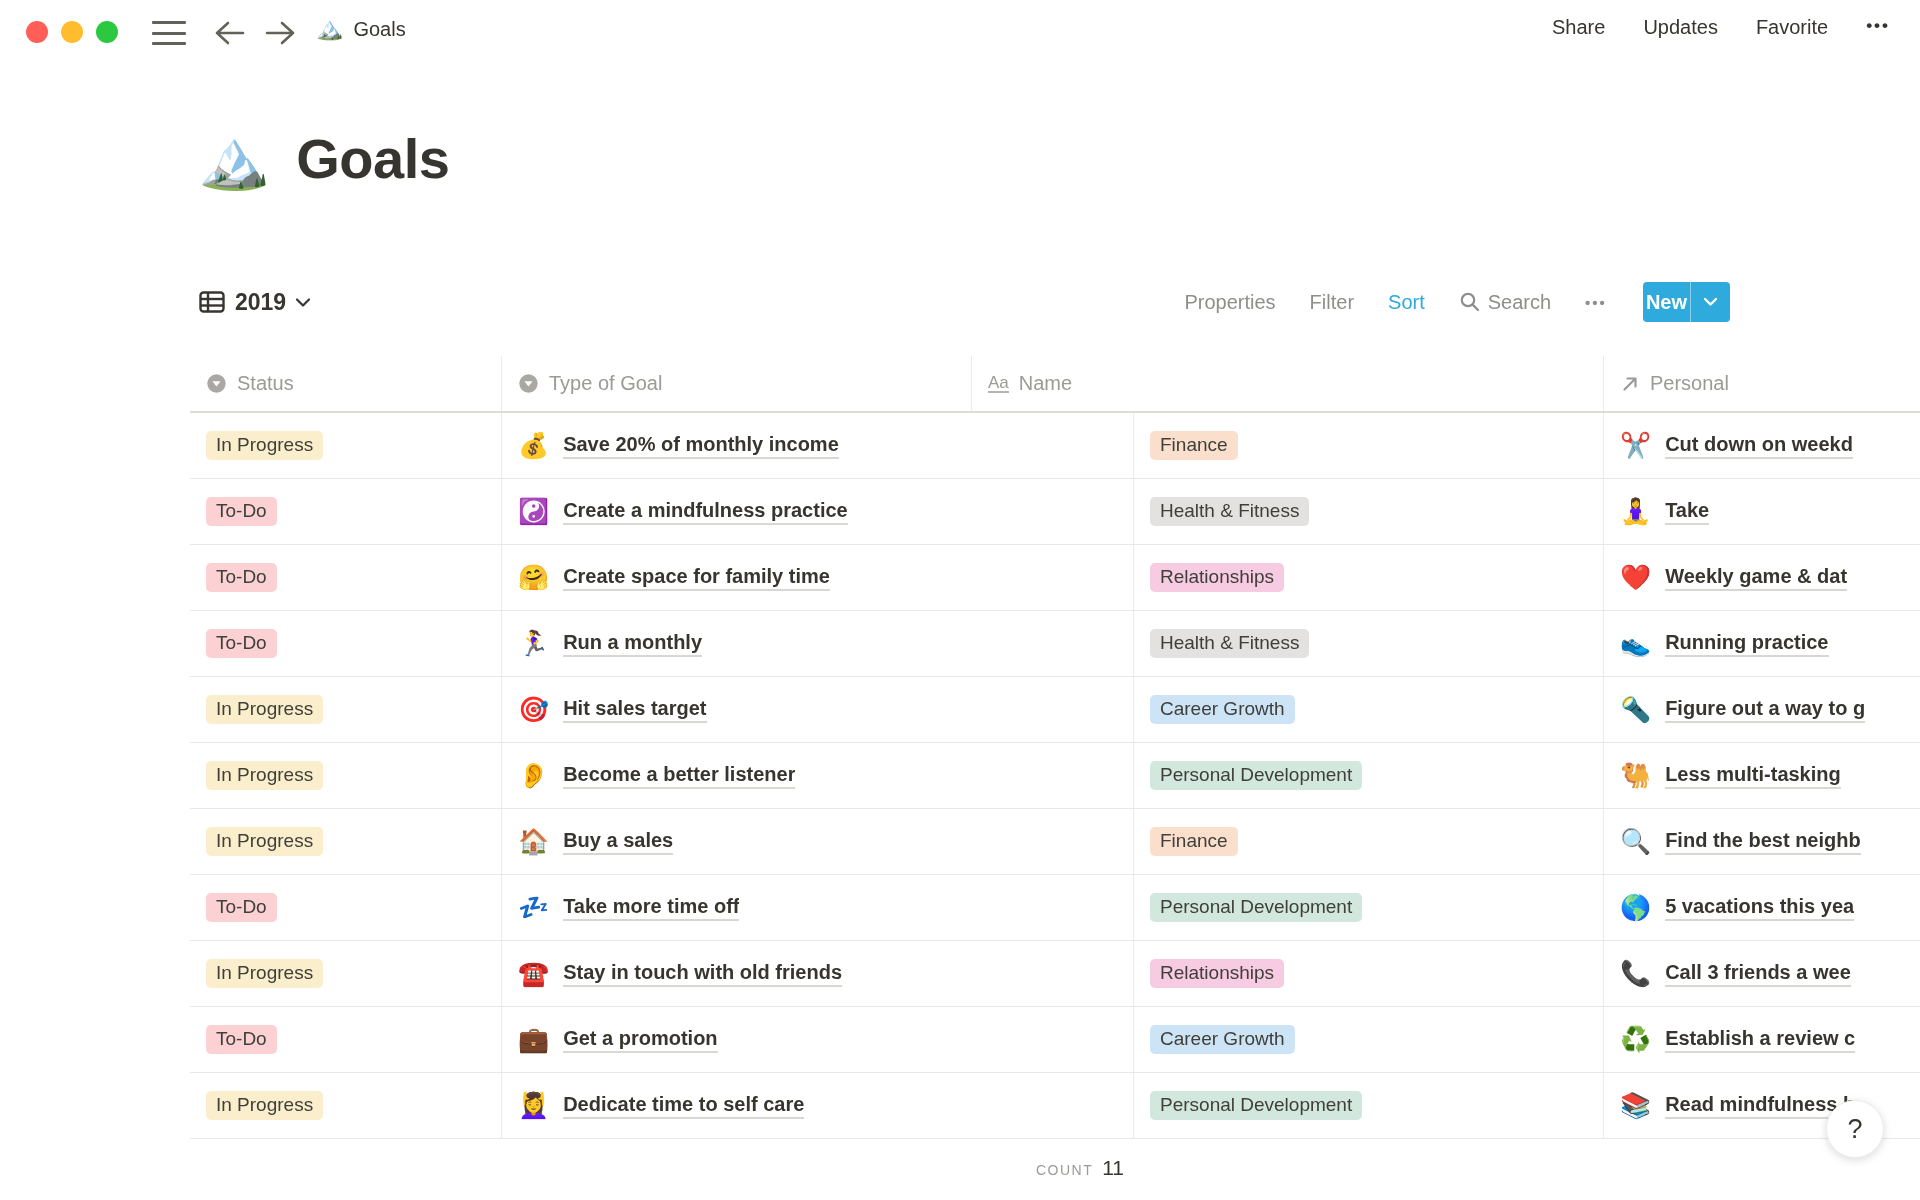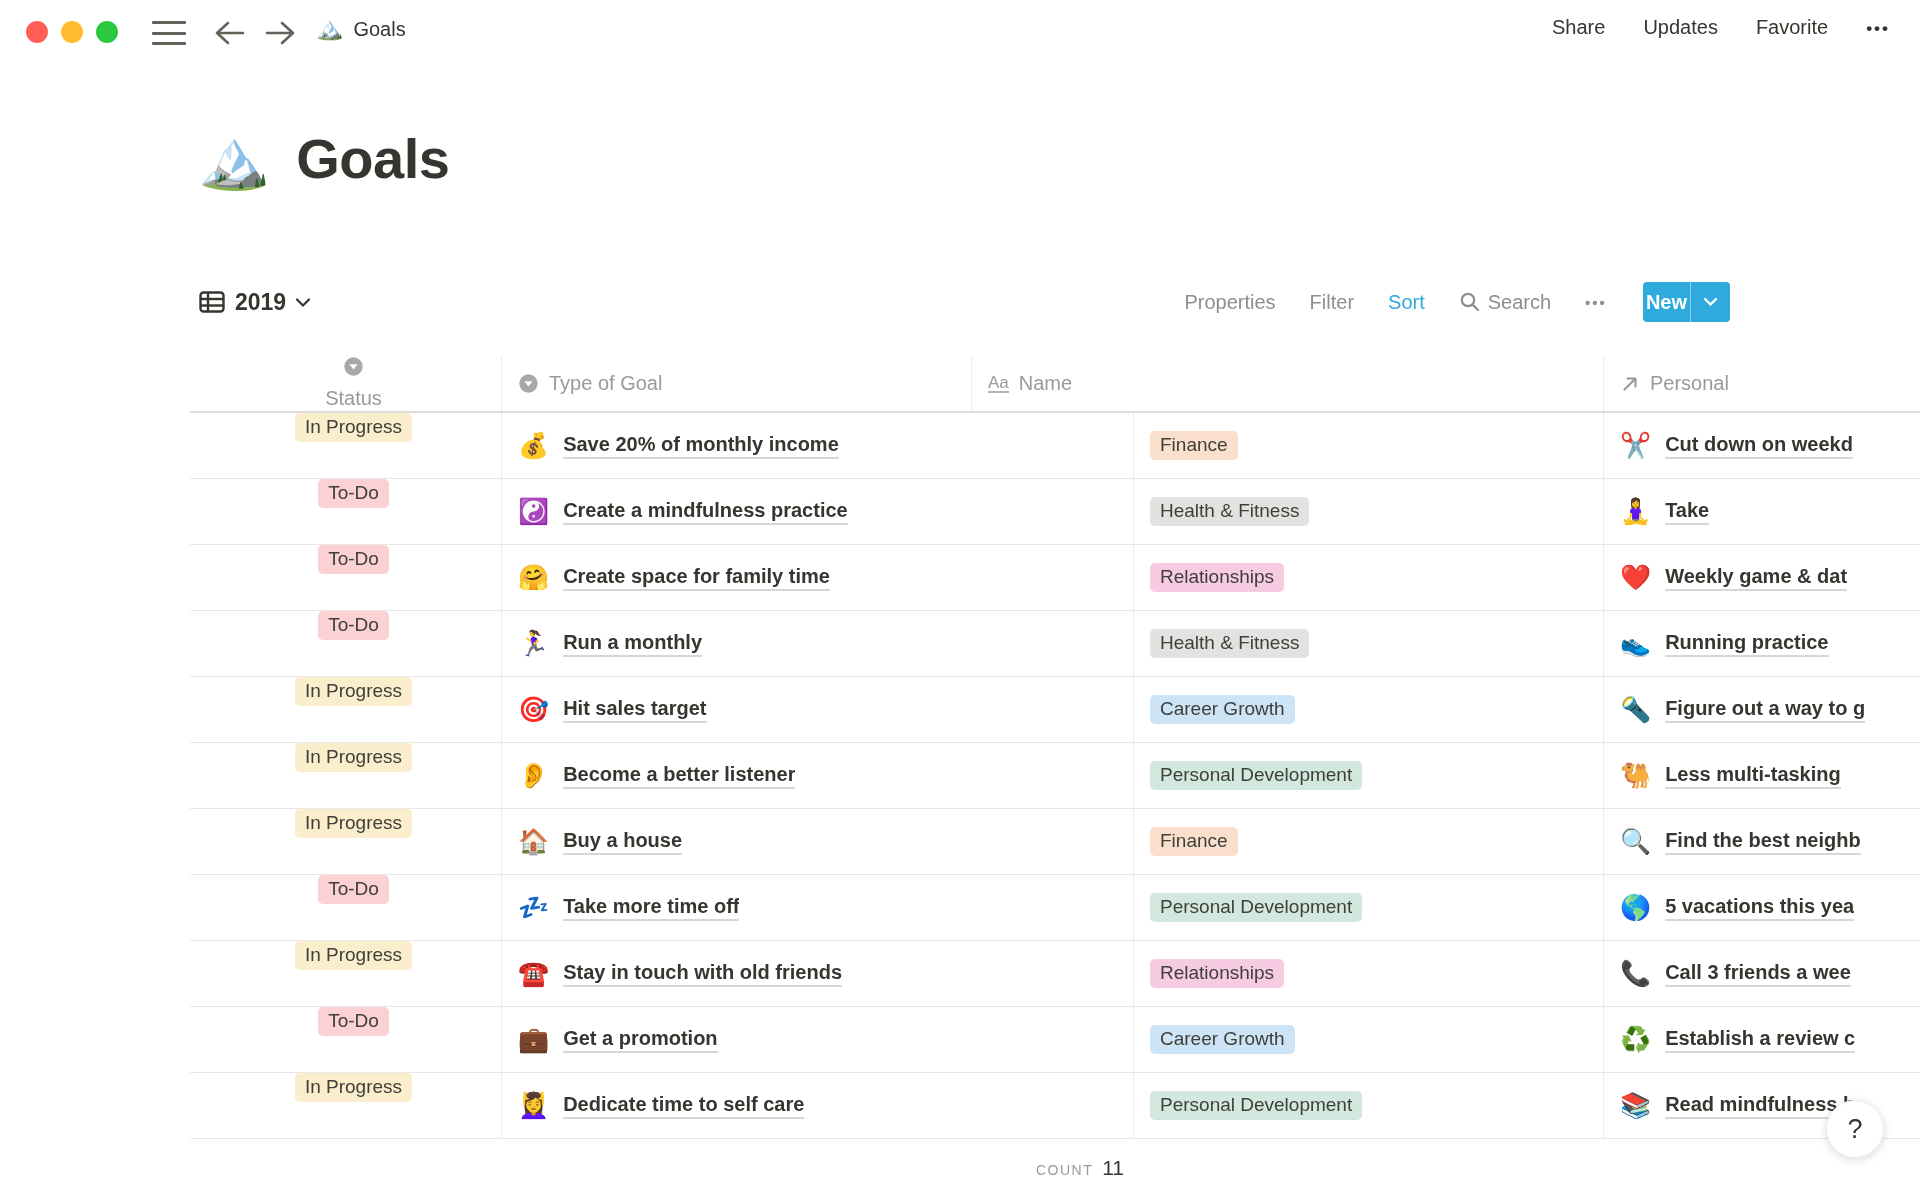--- a/index.html
+++ b/index.html
@@ -13,21 +13,21 @@
   .light { width:22px; height:22px; border-radius:50%; }
   .light.red{background:#FF5F57;} .light.yellow{background:#FEBC2E;} .light.green{background:#2BC840;}
   .hamburger { position:absolute; top:21px; left:152px; width:34px; height:24px;
     display:flex; flex-direction:column; justify-content:space-between; cursor:pointer; }
   .hamburger div { height:3px; background:#636259; border-radius:1px; }
   .navarrow { position:absolute; top:18px; width:36px; height:30px; cursor:pointer; }
   .nav-back{left:212px;} .nav-fwd{left:262px;}
   .crumb { position:absolute; top:16px; left:316px; display:flex; align-items:center; gap:10px;
     font-size:20px; cursor:pointer; }
   .crumb .emj { font-size:22px; }
-  .topbar-right { position:absolute; top:16px; right:30px; display:flex; align-items:flex-end; gap:38px;
+  .topbar-right { position:absolute; top:16px; right:30px; display:flex; align-items:flex-start; gap:38px;
     font-size:20px; }
   .topbar-right > div { cursor:pointer; }
   .top-dots { font-size:17px; letter-spacing:2px; font-weight:700; }
 
   
   .titleblock { position:absolute; top:126px; left:198px; display:flex; align-items:center; gap:26px; }
   .titleblock .emj { font-size:58px; line-height:1; }
   .titleblock h1 { font-size:56px; font-weight:700; letter-spacing:-0.5px; }
 
   
@@ -43,21 +43,21 @@
   .new-btn .nlabel { color:#fff; font-size:20px; font-weight:600; display:flex; align-items:center; padding:0 3px; }
   .new-btn .ndivider { width:1px; background:rgba(255,255,255,0.45); }
   .new-btn .nchev { display:flex; align-items:center; padding:0 12px; }
 
   
   .table { position:absolute; top:356px; left:190px; width:1810px; }
   .thead { display:flex; height:57px; border-bottom:2px solid #DEDDDA; }
   .th { display:flex; align-items:center; gap:10px; font-size:20px; color:#9B9A97;
     padding-left:16px; border-right:1px solid #ECEBE9; cursor:pointer; }
   .th:last-child { border-right:none; }
-  .col-status{width:312px;flex-direction:column;} .col-name{width:632px;} .col-type{width:470px;} .col-projects{width:396px;}
+  .col-status{width:312px;} .col-name{width:632px;} .col-type{width:470px;} .col-projects{width:396px;}
   .aa-icon { font-size:17px; color:#9B9A97; border-bottom:2px solid #B5B4B1; line-height:1.05; }
   .trow { display:flex; height:66px; border-bottom:1px solid #E9E8E5; }
   .td { display:flex; align-items:center; padding-left:16px; border-right:1px solid #ECEBE9;
     overflow:hidden; white-space:nowrap; cursor:pointer; }
   .td:last-child { border-right:none; }
   .badge { display:inline-block; padding:3px 10px 4px; border-radius:5px; font-size:19px; color:#40403B; }
   .cell-link { display:flex; align-items:center; gap:14px; overflow:hidden; }
   .cell-link .emj { font-size:25px; flex:0 0 auto; }
   .cell-link .txt { font-size:20px; font-weight:600; color:#37352F;
     border-bottom:2px solid #D9D7D2; padding-bottom:1px; white-space:nowrap; }
@@ -303,21 +303,21 @@
           </span>
         </div>
       </div>
         <div class="trow">
         <div class="td col-status">
           <span class="badge" style="background: rgb(251, 238, 204);">In Progress</span>
         </div>
         <div class="td col-name">
           <span class="cell-link">
             <span class="emj">🏠</span>
-            <span class="txt">Buy a house</span>
+            <span class="txt">Buy a sales</span>
           </span>
         </div>
         <div class="td col-type">
           <span class="badge" style="background: rgb(250, 223, 205);">Finance</span>
         </div>
         <div class="td col-projects">
           <span class="cell-link">
             <span class="emj">🔍</span>
             <span class="txt">Find the best neighb</span>
           </span>

